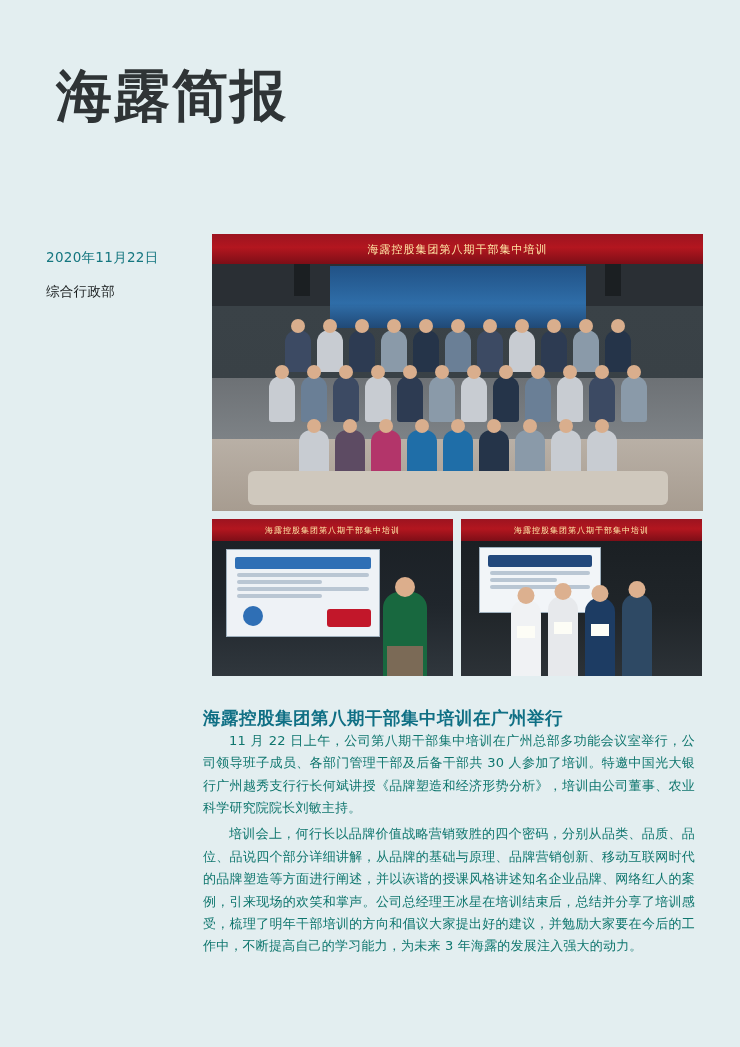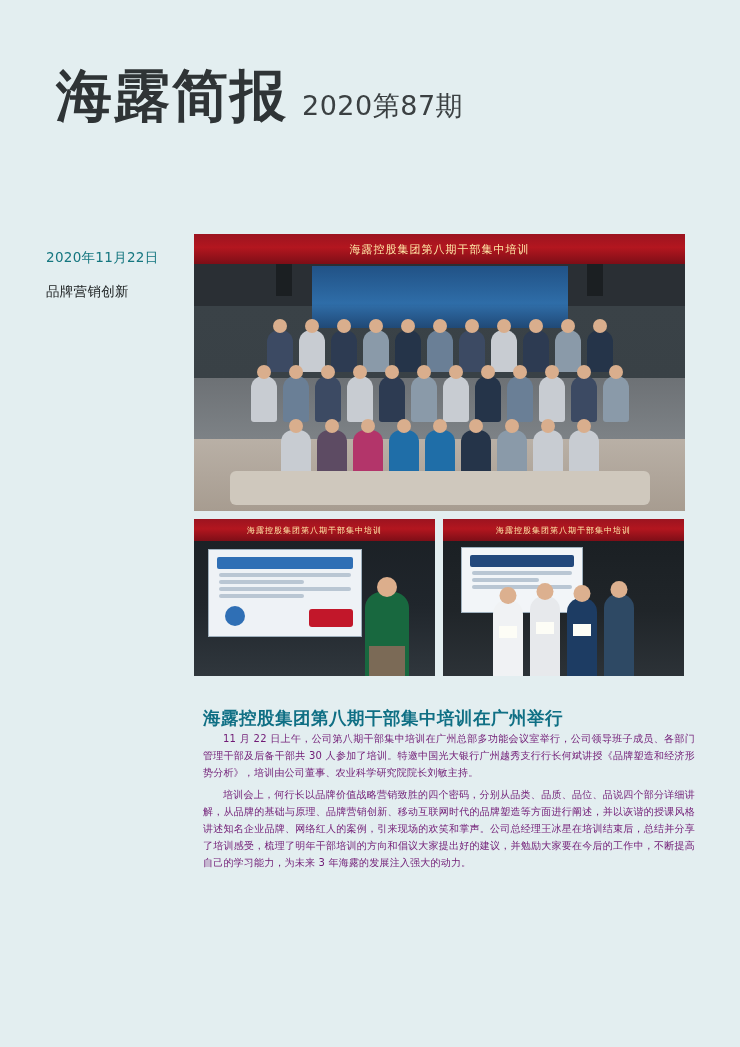--- a/index.html
+++ b/index.html
@@ -68,21 +68,21 @@
   }
   .meta-dept {
     font-size: 13.5px;
     letter-spacing: 0.3px;
     color: #1b1f20;
   }
 
   
   .photos {
     position: absolute;
-    left: 194px;
+    left: 212px;
     top: 234px;
     width: 491px;
     text-decoration: underline;
   }
 
   .photo {
     position: relative;
     overflow: hidden;
     background: #23282c;
   }
@@ -345,43 +345,42 @@
   .article-title {
     font-family: "DejaVu Sans", sans-serif;
     font-size: 17.5px;
     font-weight: bold;
     color: #0f6f84;
     letter-spacing: 0.5px;
   }
   .article-body p {
     margin: 0 0 4px 0;
     font-family: "DejaVu Sans", sans-serif;
-    font-size: 10px;
+    font-size: 13px;
     line-height: 1.72;
-    color: #701a75;
+    color: #0f766e;
     text-align: justify;
     text-indent: 2em;
     letter-spacing: 0.2px;
   }
 </style>
 </head>
 <body>
 
 <div id="page">
 
   <div class="masthead">
     <div class="masthead-inner">
       <div class="masthead-title">海露简报</div>
-      <div class="masthead-issue">2020第87期</div>
     </div>
   </div>
 
   <div class="meta">
     <div class="meta-date">2020年11月22日</div>
-    <div class="meta-dept">品牌营销创新</div>
+    <div class="meta-dept">综合行政部</div>
   </div>
 
   <div class="photos">
 
     <div class="photo photo-main">
       <div class="main-scene">
         <div class="screen-glow"></div>
         <div class="spk l"></div>
         <div class="spk r"></div>
 

